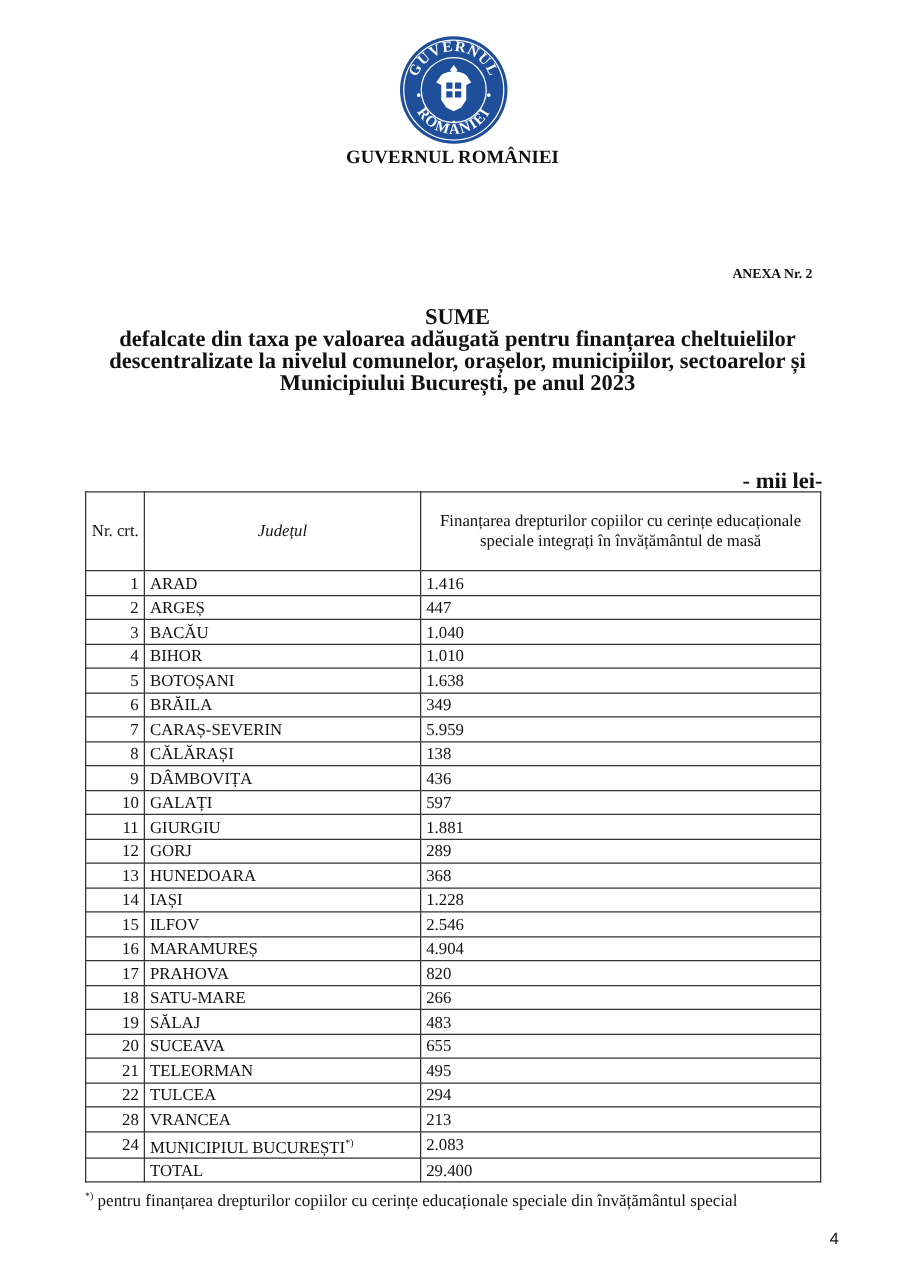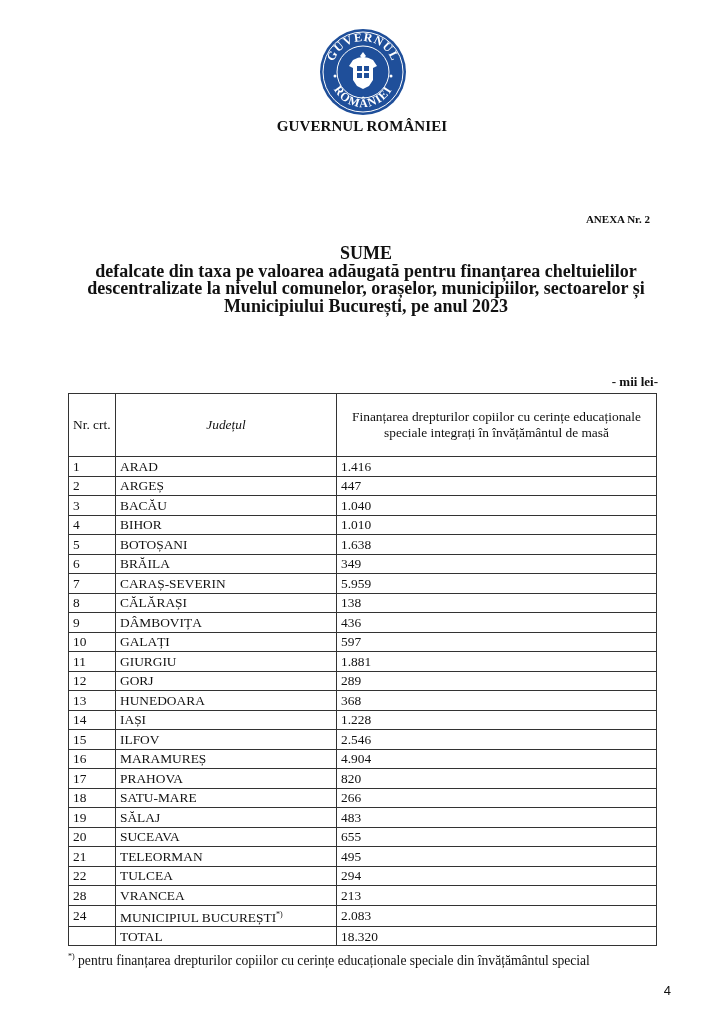--- a/index.html
+++ b/index.html
@@ -4,27 +4,27 @@
 <style>
   html, body { margin: 0; padding: 0; background: #ffffff; }
   body { width: 724px; height: 1024px; position: relative; overflow: hidden;
          font-family: "Liberation Serif", "DejaVu Serif", serif; color: #111; }
   .logo { position: absolute; left: 319px; top: 28px; width: 88px; height: 88px; }
   .gov-name { position: absolute; left: 0; width: 724px; top: 118px; text-align: center;
               font-weight: bold; font-size: 15px; letter-spacing: 0.1px; }
   .anexa { position: absolute; right: 74px; top: 213px; font-weight: bold; font-size: 11px; }
   .title-block { position: absolute; left: 60px; width: 612px; top: 245px; text-align: center;
                  font-weight: bold; font-size: 18px; line-height: 17.5px; }
-  .unit { position: absolute; right: 66px; top: 374px; font-weight: bold; font-size: 13px; }
+  .unit { position: absolute; right: 66px; top: 374px; font-weight: bold; font-size: 18px; }
   table.data { position: absolute; left: 68px; top: 393px; width: 589px; border-collapse: collapse;
                font-size: 13.4px; }
   table.data th, table.data td { border: 1px solid #333; padding: 0 4px; }
   table.data th { font-weight: normal; height: 62px; line-height: 16px; vertical-align: middle; }
   table.data td { height: 18.5px; line-height: 17px; }
-  th.c-nr, td.c-nr { width: 38px; text-align: left; margin-left: 44px; }
+  th.c-nr, td.c-nr { width: 38px; text-align: right; margin-left: 44px; }
   th.c-jud { width: 212px; font-style: italic; }
   td.c-jud { text-align: left; padding-left: 6px; }
   td.c-val { text-align: left; padding-right: 8px; }
   th.c-val { padding: 2px 14px; }
   sup { font-size: 8px; }
   .footnote { position: absolute; left: 68px; top: 952px; font-size: 13.6px; }
   .page-num { position: absolute; right: 53px; top: 983px; font-family: "Liberation Sans", sans-serif; font-size: 13px; }
 </style>
 </head>
 <body>
@@ -194,21 +194,21 @@
         <td class="c-val">213</td>
       </tr>
       <tr>
         <td class="c-nr">24</td>
         <td class="c-jud"><span>MUNICIPIUL BUCUREȘTI</span><sup>*)</sup></td>
         <td class="c-val">2.083</td>
       </tr>
       <tr>
         <td class="c-nr"></td>
         <td class="c-jud">TOTAL</td>
-        <td class="c-val">18.320</td>
+        <td class="c-val">29.400</td>
       </tr>
     </tbody>
 </table>
 
 <div class="footnote">
   <sup>*)</sup><span> pentru finanțarea drepturilor copiilor cu cerințe educaționale speciale din învățământul special</span>
 </div>
 
 <div class="page-num">4</div>
 

